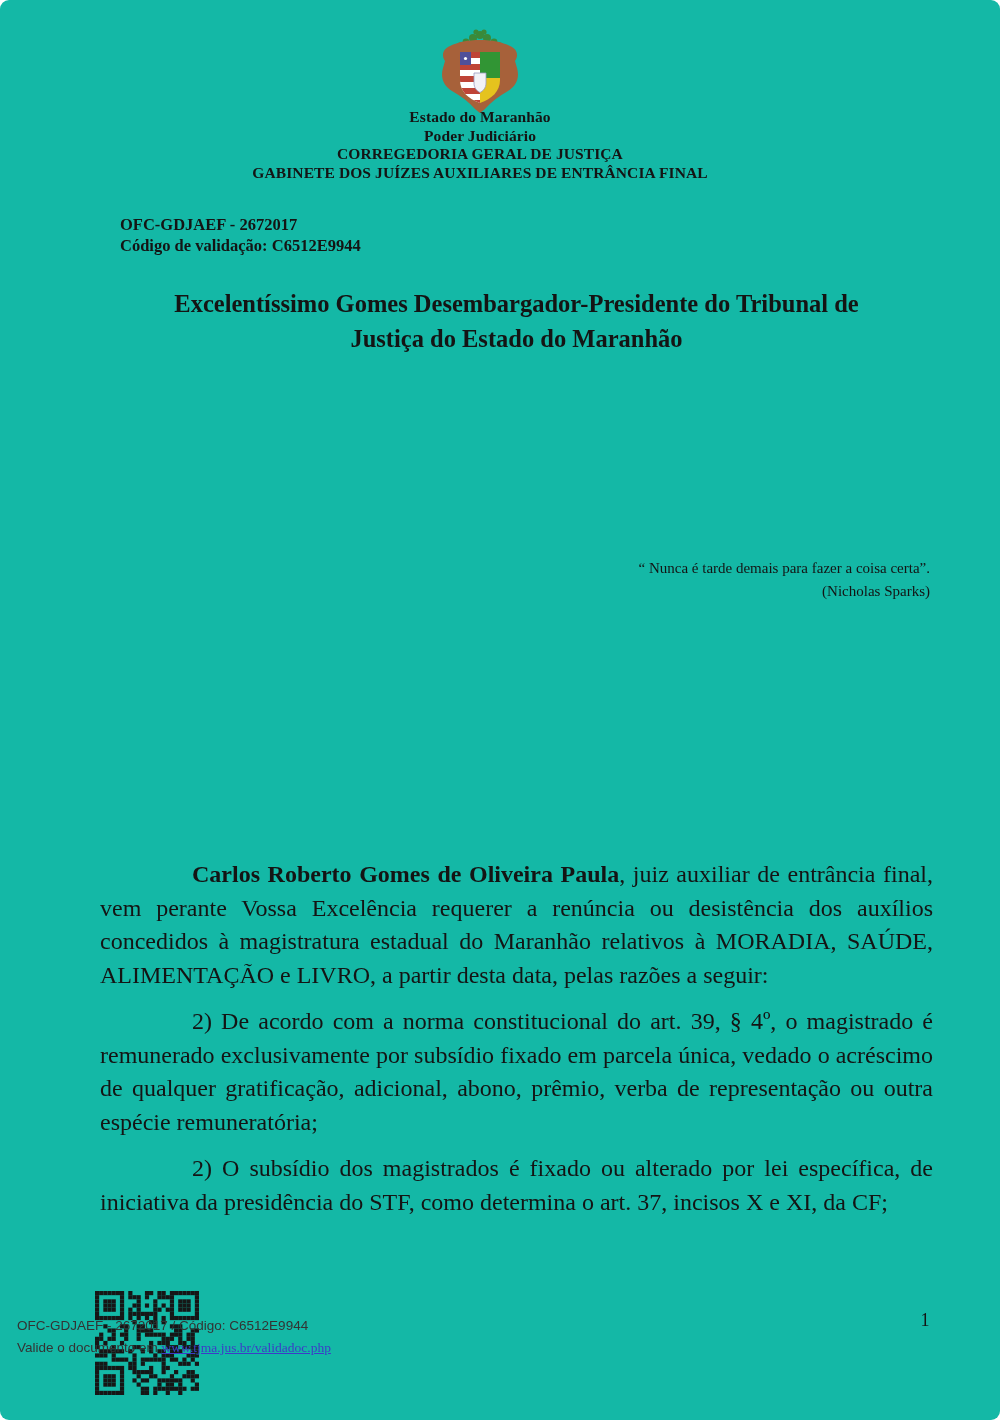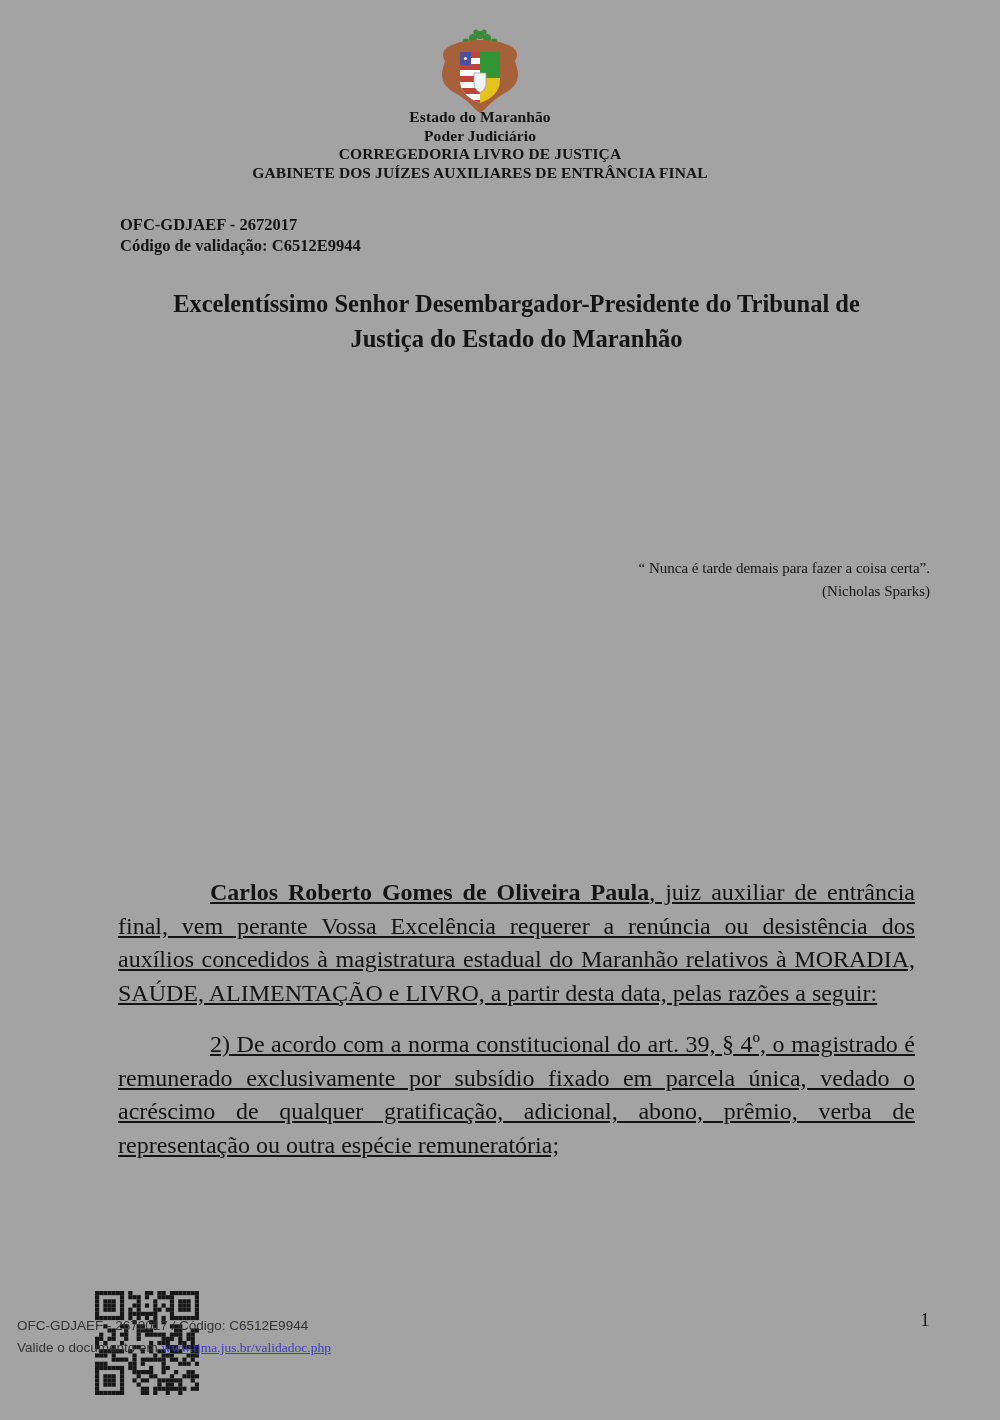--- a/index.html
+++ b/index.html
@@ -1,24 +1,25 @@
 <!DOCTYPE html>
 <html lang="pt"><head>
 <meta charset="utf-8">
 <title>Documento</title>
 <style>
   html,body{margin:0;padding:0;background:#ffffff;}
   .page{
     position:relative;
     width:1000px;height:1420px;
     margin:0 auto;
-    background:#a3a3a3;
+    background:#14b8a6;
     color:#141414;
     font-family:"Liberation Serif", serif;
     overflow:hidden;
+    border-radius:9px;
   }
 
   
   .crest{position:absolute;left:428px;top:28px;width:104px;height:86px;}
   .org-block{
     position:absolute;left:0;top:108px;width:960px;
     text-align:center;font-weight:bold;
     font-size:15.5px;line-height:18.5px;
     letter-spacing:.1px;
   }
@@ -41,21 +42,21 @@
     position:absolute;right:70px;top:557px;
     text-align:right;font-size:15px;line-height:23px;
   }
 
   
   .body-block{
     position:absolute;left:100px;top:858px;width:833px;
     font-size:24px;line-height:33.5px;
     text-align:justify;
   }
-  .body-block p{margin:18px;text-indent:92px;text-decoration:underline;}
+  .body-block p{margin:0;text-indent:92px;}
   .body-block p + p{margin-top:13px;}
   .bold{font-weight:bold;}
 
   
   .qr{position:absolute;left:95px;top:1291px;width:104px;height:104px;fill:#161616;}
   .footer-text{
     position:absolute;left:17px;top:1315px;width:966px;
     text-align:left;
     font-family:"Liberation Sans", sans-serif;
     font-size:13.5px;line-height:22px;color:#333;
@@ -100,42 +101,43 @@
       <circle cx="35.5" cy="30.5" r="1.6" fill="#ffffff"></circle>
       <rect x="50" y="24" width="20" height="26" fill="#319534"></rect>
       <rect x="50" y="50" width="20" height="25" fill="#e5c31e"></rect>
       <path d="M44,45 H56 V55 C56,60 53,63 50,64.5 C47,63 44,60 44,55 Z" fill="#f2f2f7" stroke="#9a9ac0" stroke-width="0.8"></path>
     </g>
   </svg>
 
   <header class="org-block">
     <div>Estado do Maranhão</div>
     <div>Poder Judiciário</div>
-    <div>CORREGEDORIA LIVRO DE JUSTIÇA</div>
+    <div>CORREGEDORIA GERAL DE JUSTIÇA</div>
     <div>GABINETE DOS JUÍZES AUXILIARES DE ENTRÂNCIA FINAL</div>
   </header>
 
   <div class="ref-block">
     <div>OFC-GDJAEF - 2672017</div>
     <div>Código de validação: C6512E9944</div>
   </div>
 
   <h1 class="doc-title">
-    <div>Excelentíssimo Senhor Desembargador-Presidente do Tribunal de</div>
+    <div>Excelentíssimo Gomes Desembargador-Presidente do Tribunal de</div>
     <div>Justiça do Estado do Maranhão</div>
   </h1>
 
   <div class="quote-block">
     <div>“ Nunca é tarde demais para fazer a coisa certa”.</div>
     <div>(Nicholas Sparks)</div>
   </div>
 
   <div class="body-block">
     <p><span class="bold">Carlos Roberto Gomes de Oliveira Paula</span><span>, juiz auxiliar de entrância final, vem perante Vossa Excelência requerer a renúncia ou desistência dos auxílios concedidos à magistratura estadual do Maranhão relativos à MORADIA, SAÚDE, ALIMENTAÇÃO e LIVRO, a partir desta data, pelas razões a seguir:</span></p>
     <p>2) De acordo com a norma constitucional do art. 39, § 4º, o magistrado é remunerado exclusivamente por subsídio fixado em parcela única, vedado o acréscimo de qualquer gratificação, adicional, abono, prêmio, verba de representação ou outra espécie remuneratória;</p>
+    <p>2) O subsídio dos magistrados é fixado ou alterado por lei específica, de iniciativa da presidência do STF, como determina o art. 37, incisos X e XI, da CF;</p>
   </div>
 
   <svg class="qr" viewBox="0 0 100 100" xmlns="http://www.w3.org/2000/svg">
       <rect x="0" y="0" width="4" height="4"></rect>
       <rect x="4" y="0" width="4" height="4"></rect>
       <rect x="8" y="0" width="4" height="4"></rect>
       <rect x="12" y="0" width="4" height="4"></rect>
       <rect x="16" y="0" width="4" height="4"></rect>
       <rect x="20" y="0" width="4" height="4"></rect>
       <rect x="24" y="0" width="4" height="4"></rect>

